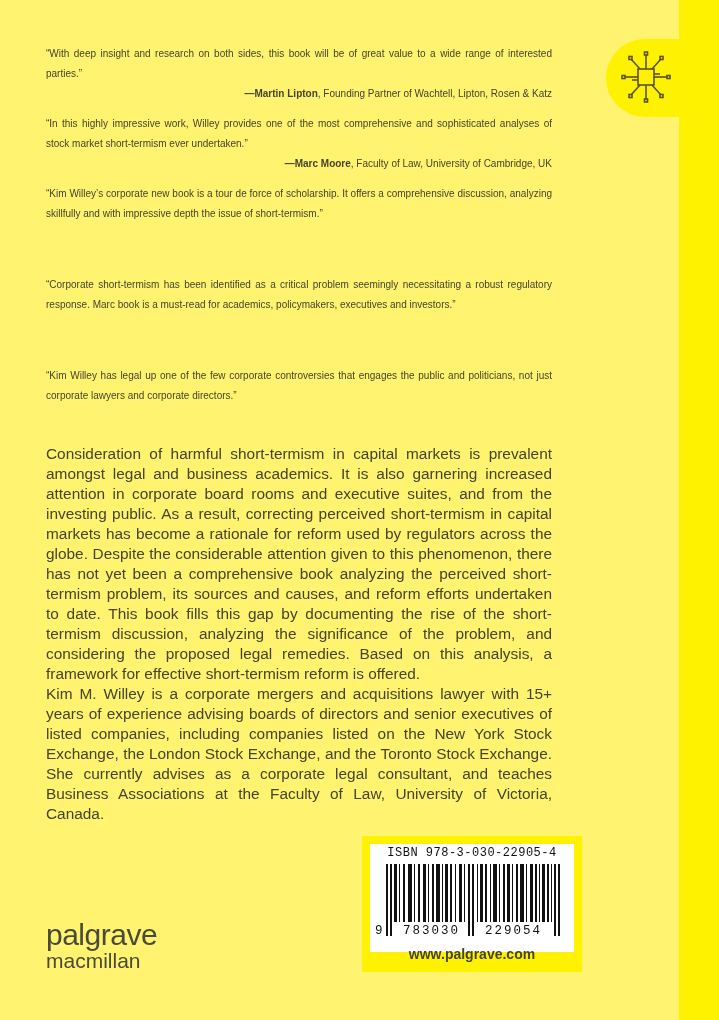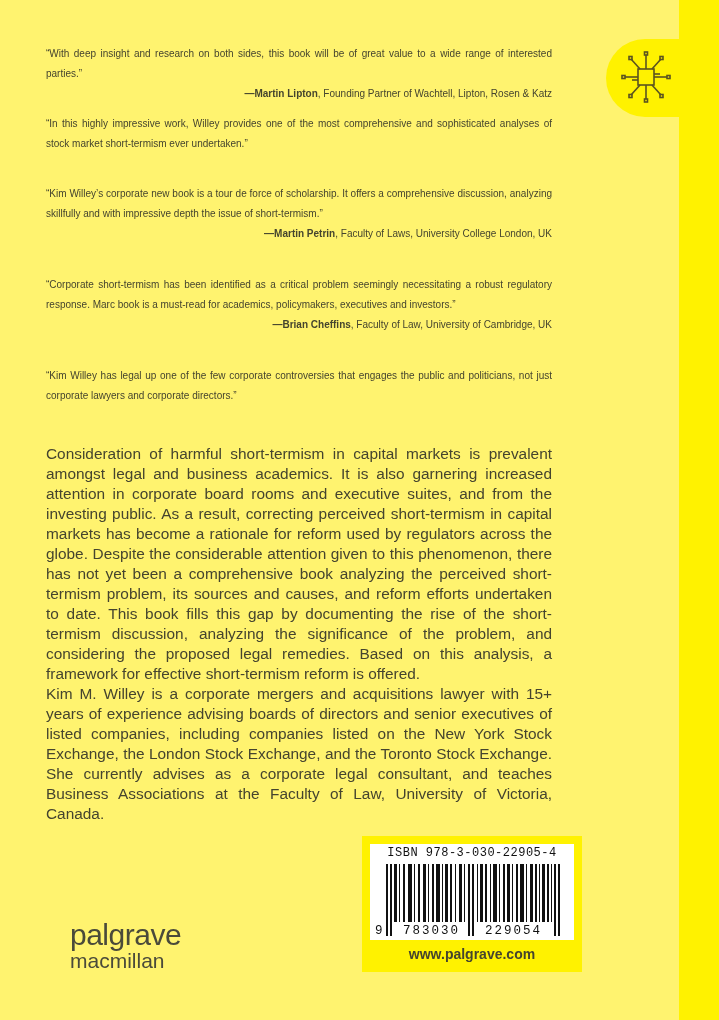--- a/index.html
+++ b/index.html
@@ -10,27 +10,27 @@
            border-radius:39px 0 0 39px; }
   .badge svg { position:absolute; left:14px; top:10px; }
   .content { position:absolute; left:46px; top:0; width:506px; }
   .quote { position:absolute; left:0; width:506px; font-size:10px; line-height:20px; text-align:justify; }
   .quote .q { display:block; }
   .quote .attr { display:block; text-align:right; }
   .quote .attr b { font-weight:bold; }
   .para { position:absolute; left:0; width:506px; font-size:15.4px; line-height:20px; text-align:justify; }
   .para b { font-weight:normal; }
   .barcode-box { position:absolute; left:362px; top:836px; width:220px; height:136px; background:#fff200; }
-  .barcode-inner { position:absolute; left:8px; top:8px; width:204px; height:96px; background:#fff; }
+  .barcode-inner { position:absolute; left:8px; top:8px; width:204px; height:108px; background:#fff; }
   .isbn-text { position:absolute; left:0; top:2px; width:204px; text-align:center;
                font-family:"Liberation Mono", monospace; font-size:12px; color:#111; letter-spacing:0.5px; }
   .bars { position:absolute; left:8px; top:20px; }
   .digits { position:absolute; top:80px; font-family:"Liberation Mono", monospace; font-size:12.5px; color:#111; background:#fff; padding:0 1px; letter-spacing:2px; }
   .url { position:absolute; left:0; top:110px; width:220px; text-align:center; font-size:14px; font-weight:bold; color:#45442e; }
-  .logo { position:absolute; left:46px; top:920px; color:#4a4a3a;margin-left:24px; }
+  .logo { position:absolute; left:46px; top:920px; color:#4a4a3a; }
   .logo .l1 { font-size:30px; line-height:30px; letter-spacing:-0.5px; }
   .logo .l2 { font-size:21px; line-height:22px; margin-top:0px; }
 </style>
 </head>
 <body>
 
 <div class="spine"></div>
 
 <div class="badge">
   <svg width="54" height="58" viewBox="0 0 54 58">
@@ -59,30 +59,29 @@
 </div>
 
 <div class="content">
   <div class="quote" style="top:44px">
     <span class="q">“With deep insight and research on both sides, this book will be of great value to a wide range of interested parties.”</span>
     <span class="attr"><b>—</b><b>Martin Lipton</b><span>, Founding Partner of Wachtell, Lipton, Rosen &amp; Katz</span></span>
   </div>
 
   <div class="quote" style="top:114px">
     <span class="q">“In this highly impressive work, Willey provides one of the most comprehensive and sophisticated analyses of stock market short-termism ever undertaken.”</span>
+    <span class="attr"><b>—</b><b>Marc Moore</b><span>, Faculty of Law, University of Cambridge, UK</span></span>
   </div>
 
   <div class="quote" style="top:184px">
     <span class="q">“Kim Willey’s corporate new book is a tour de force of scholarship. It offers a comprehensive discussion, analyzing skillfully and with impressive depth the issue of short-termism.”</span>
-    <span class="attr"><b>—</b><b>Martin Petrin</b><span>, Faculty of Laws, University College London, UK</span></span>
   </div>
 
   <div class="quote" style="top:275px">
     <span class="q">“Corporate short-termism has been identified as a critical problem seemingly necessitating a robust regulatory response. Marc book is a must-read for academics, policymakers, executives and investors.”</span>
-    <span class="attr"><b>—</b><b>Brian Cheffins</b><span>, Faculty of Law, University of Cambridge, UK</span></span>
   </div>
 
   <div class="quote" style="top:366px">
     <span class="q">“Kim Willey has legal up one of the few corporate controversies that engages the public and politicians, not just corporate lawyers and corporate directors.”</span>
   </div>
 
   <div class="para" style="top:444px">Consideration of harmful short-termism in capital markets is prevalent amongst legal and business academics. It is also garnering increased attention in corporate board rooms and executive suites, and from the investing public. As a result, correcting perceived short-termism in capital markets has become a rationale for reform used by regulators across the globe. Despite the considerable attention given to this phenomenon, there has not yet been a comprehensive book analyzing the perceived short-termism problem, its sources and causes, and reform efforts undertaken to date. This book fills this gap by documenting the rise of the short-termism discussion, analyzing the significance of the problem, and considering the proposed legal remedies. Based on this analysis, a framework for effective short-termism reform is offered.</div>
 
   <div class="para" style="top:684px"><b>Kim M. Willey</b><span> is a corporate mergers and acquisitions lawyer with 15+ years of experience advising boards of directors and senior executives of listed companies, including companies listed on the New York Stock Exchange, the London Stock Exchange, and the Toronto Stock Exchange. She currently advises as a corporate legal consultant, and teaches Business Associations at the Faculty of Law, University of Victoria, Canada.</span></div>
 </div>

